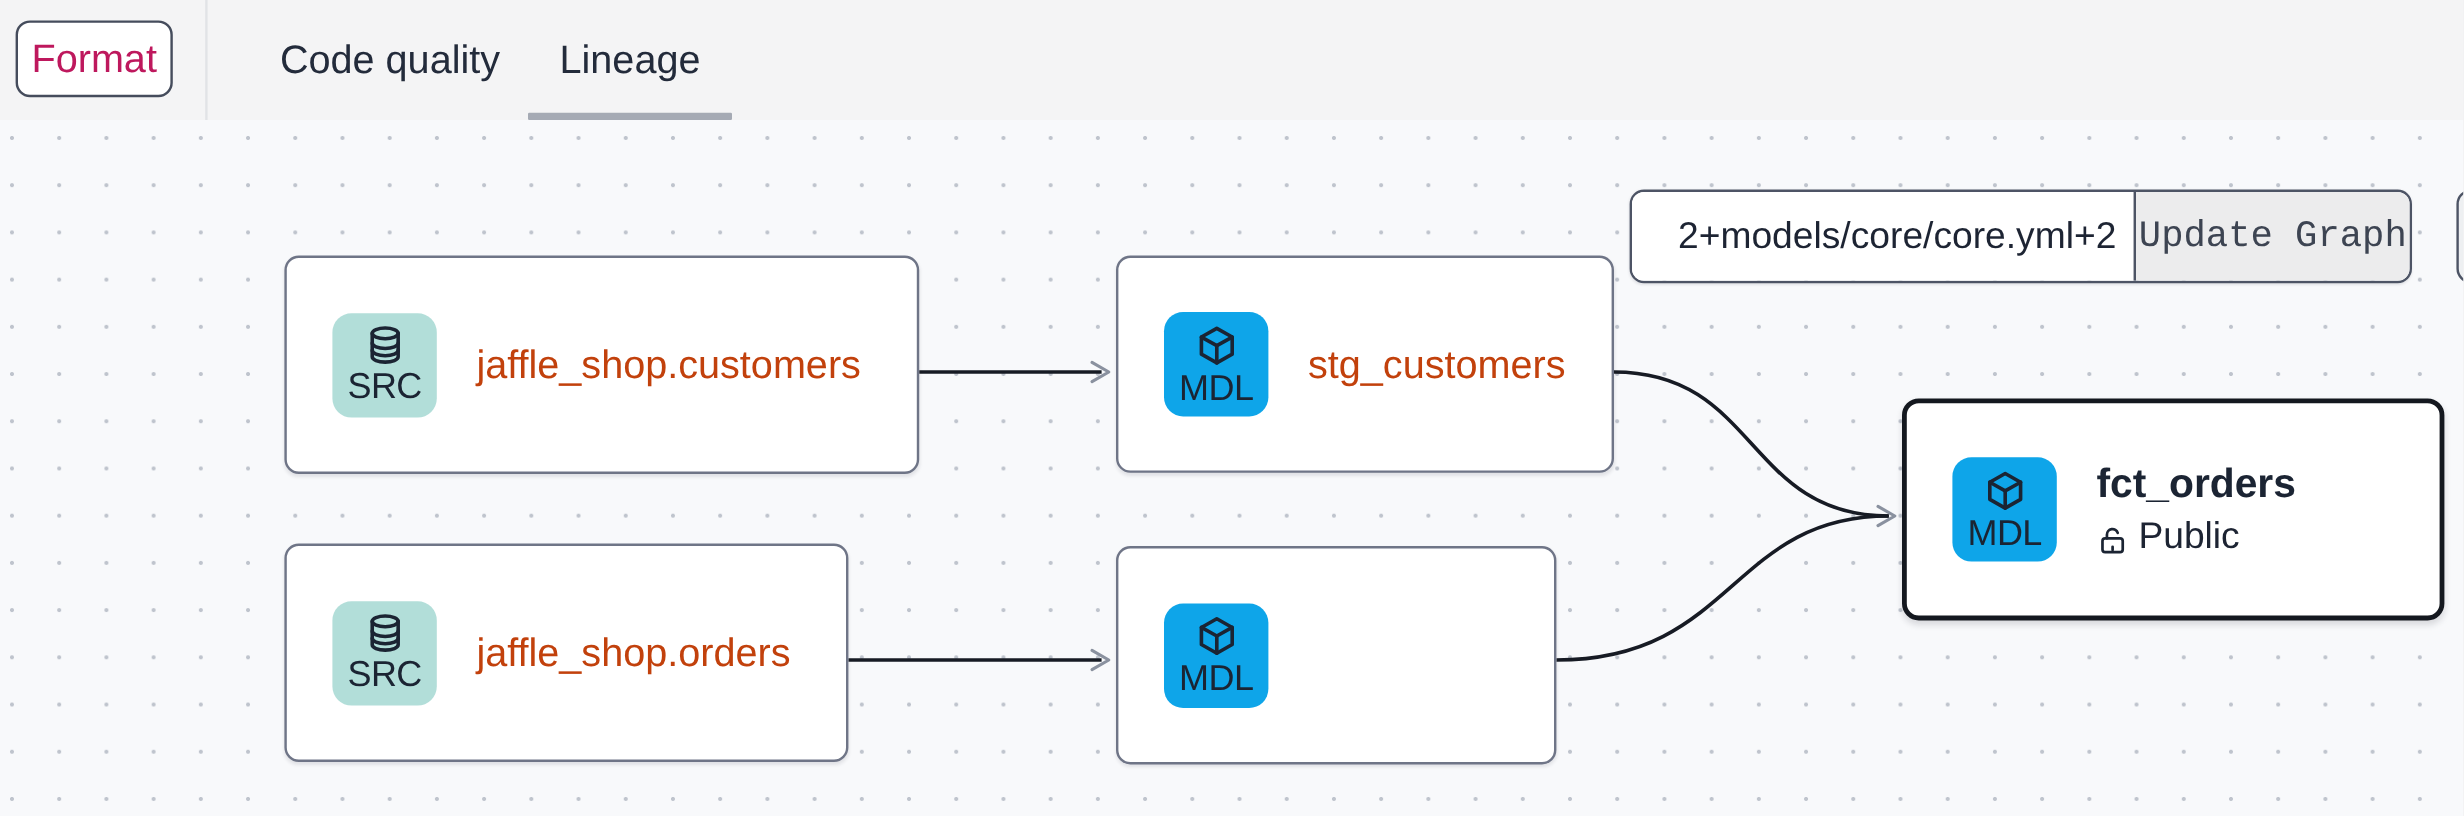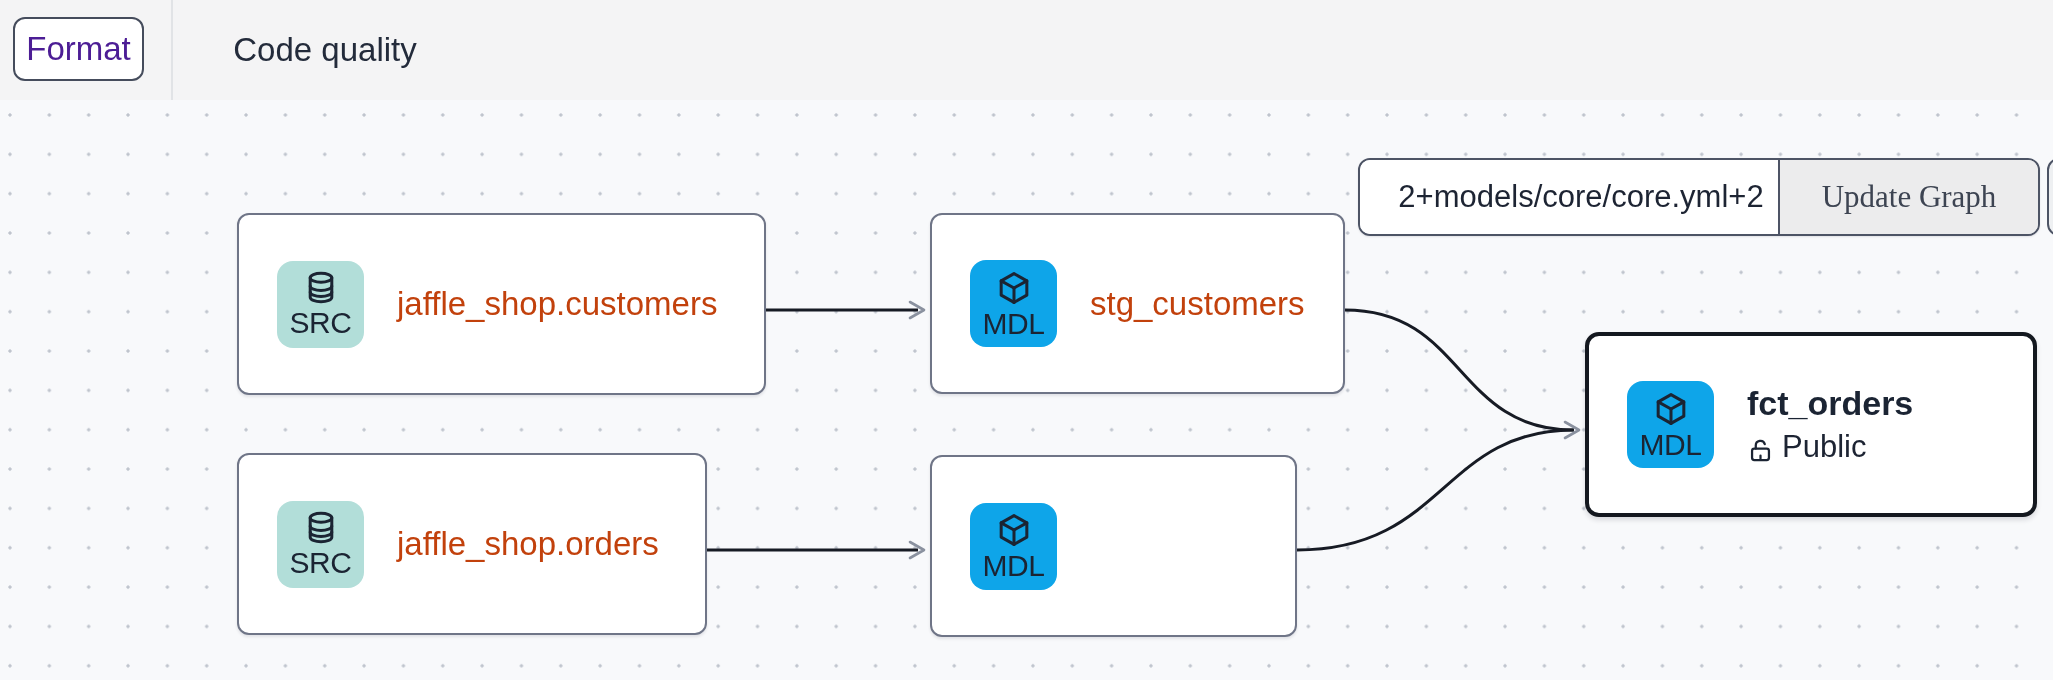--- a/index.html
+++ b/index.html
@@ -23,21 +23,21 @@
   }
   .format-btn {
     position: absolute;
     left: 13px; top: 17px;
     width: 131px; height: 64px;
     background: #ffffff;
     border: 2px solid #454c5c;
     border-radius: 12px;
     font-family: inherit;
     font-size: 33px;
-    color: #4c1d95;
+    color: #be185d;
     cursor: pointer;
   }
   .topbar-divider {
     position: absolute;
     left: 171px; top: 0;
     width: 2px; height: 100px;
     background: #e1e3e6;
   }
   .tab {
     position: absolute;
@@ -141,25 +141,25 @@
     background: #ffffff;
     border: none;
     outline: none;
     font-family: inherit;
     font-size: 31px;
     color: #1d2433;
     padding: 0 0 0 24px;
     text-align: center;
   }
   .update-graph-btn {
-    width: 260px;
+    width: 230px;
     background: #ececed;
     border: none;
     border-left: 2px solid #4d5465;
-    font-family: Liberation Serif, serif;
+    font-family: Liberation Mono, monospace;
     font-size: 31px;
     color: #3d4452;
     cursor: pointer;
   }
   .partial-btn {
     position: absolute;
     left: 2047px; top: 58px;
     width: 70px; height: 78px;
     background: #eef0f2;
     border: 2px solid #4d5465;
@@ -169,20 +169,24 @@
 </head>
 <body>
 
 <div class="screen">
 
   <header class="topbar">
     <button class="format-btn">Format</button>
     <div class="topbar-divider"></div>
     <div class="tab tab-code">
       <span>Code quality</span>
+    </div>
+    <div class="tab tab-lineage">
+      <span>Lineage</span>
+      <div class="tab-underline"></div>
     </div>
   </header>
 
   <div class="canvas">
 
     <svg class="edges" viewBox="0 0 2053 580">
       <g stroke="#171b24" stroke-width="3" fill="none">
         <path d="M766 210 L918 210"></path>
         <path d="M707 450 L918 450"></path>
         <path d="M1345 210 C1465 210 1455 330 1574 330"></path>

